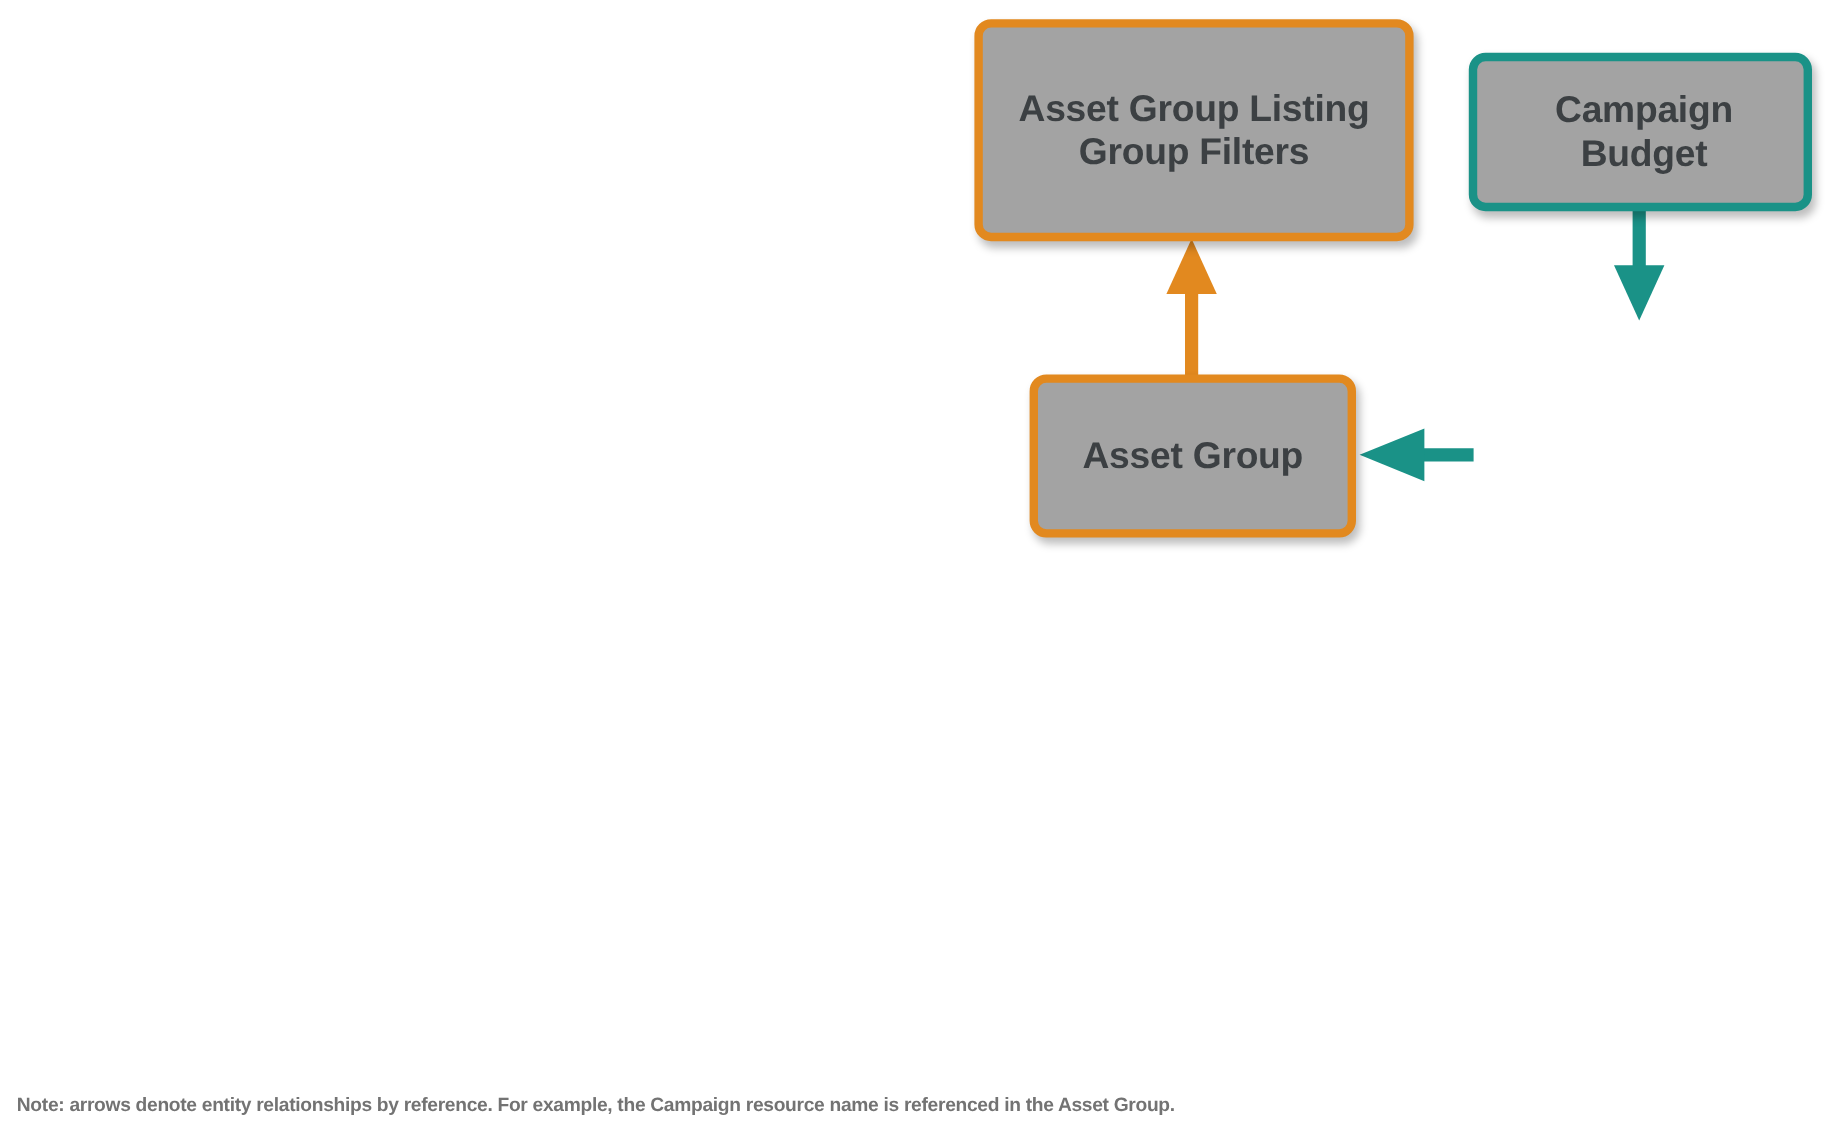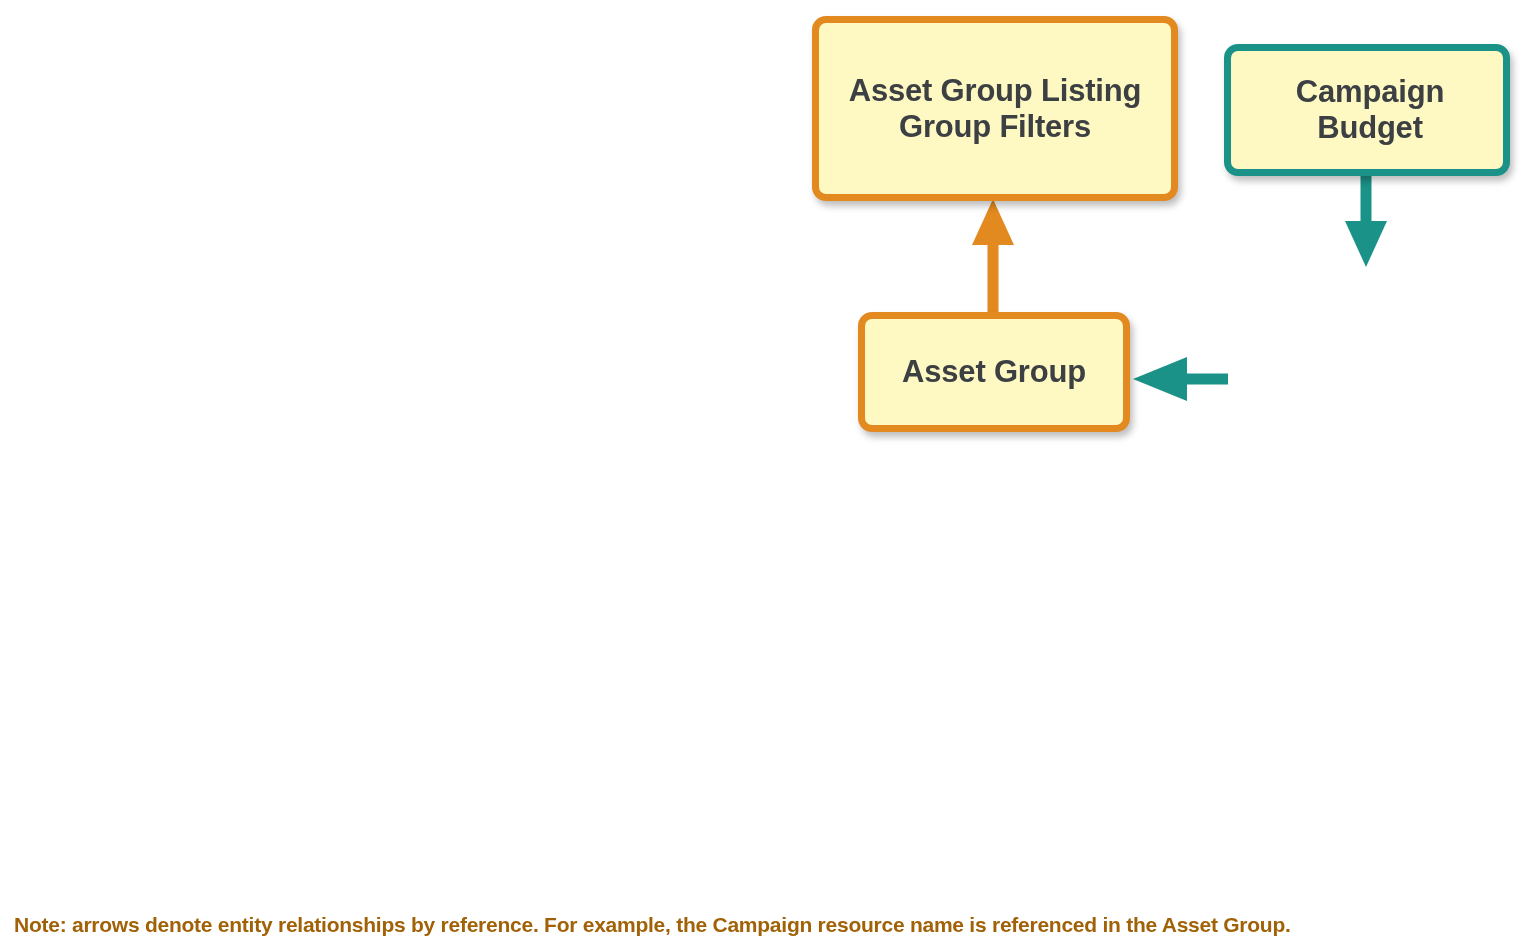--- a/index.html
+++ b/index.html
@@ -22,21 +22,21 @@
     left: 0;
     top: 0;
     width: 1538px;
     height: 948px;
   }
 
   
   .node {
     position: absolute;
     box-sizing: border-box;
-    background: #fef9c3;
+    background: #a3a3a3;
     border-radius: 14px;
     border-style: solid;
     border-width: 7px;
     display: flex;
     flex-direction: column;
     align-items: center;
     justify-content: center;
     text-align: center;
     box-shadow: 3px 5px 7px rgba(0,0,0,0.26);
     padding: 4px 10px;
@@ -56,41 +56,41 @@
     font-size: 25px;
     line-height: 1.14;
     color: #3c4043;
     margin-top: 9px;
     letter-spacing: -0.1px;
   }
 
   
   #node-aglgf  { left: 812px;  top: 16px;  width: 366px; height: 185px; }
   #node-budget { left: 1224px; top: 44px;  width: 286px; height: 132px; }
-  #node-ag     { left: 858px;  top: 312px; width: 272px; height: 120px; }
+  #node-ag     { left: 858px;  top: 312px; width: 272px; height: 136px; }
   #node-camp   { left: 1224px; top: 270px; width: 286px; height: 221px; }
 
   
   .edges {
     position: absolute;
     left: 0;
     top: 0;
     width: 1538px;
     height: 948px;
     pointer-events: none;
   }
 
   
   #footer-note {
     position: absolute;
     left: 14px;
     top: 913px;
-    font-size: 21px;
+    font-size: 16px;
     font-weight: bold;
-    color: #a16207;
+    color: #737373;
     letter-spacing: -0.25px;
     white-space: nowrap;
   }
 </style>
 </head>
 <body>
 
 <div id="canvas">
 
   <svg class="edges" viewBox="0 0 1538 948" width="1538" height="948" xmlns="http://www.w3.org/2000/svg">

